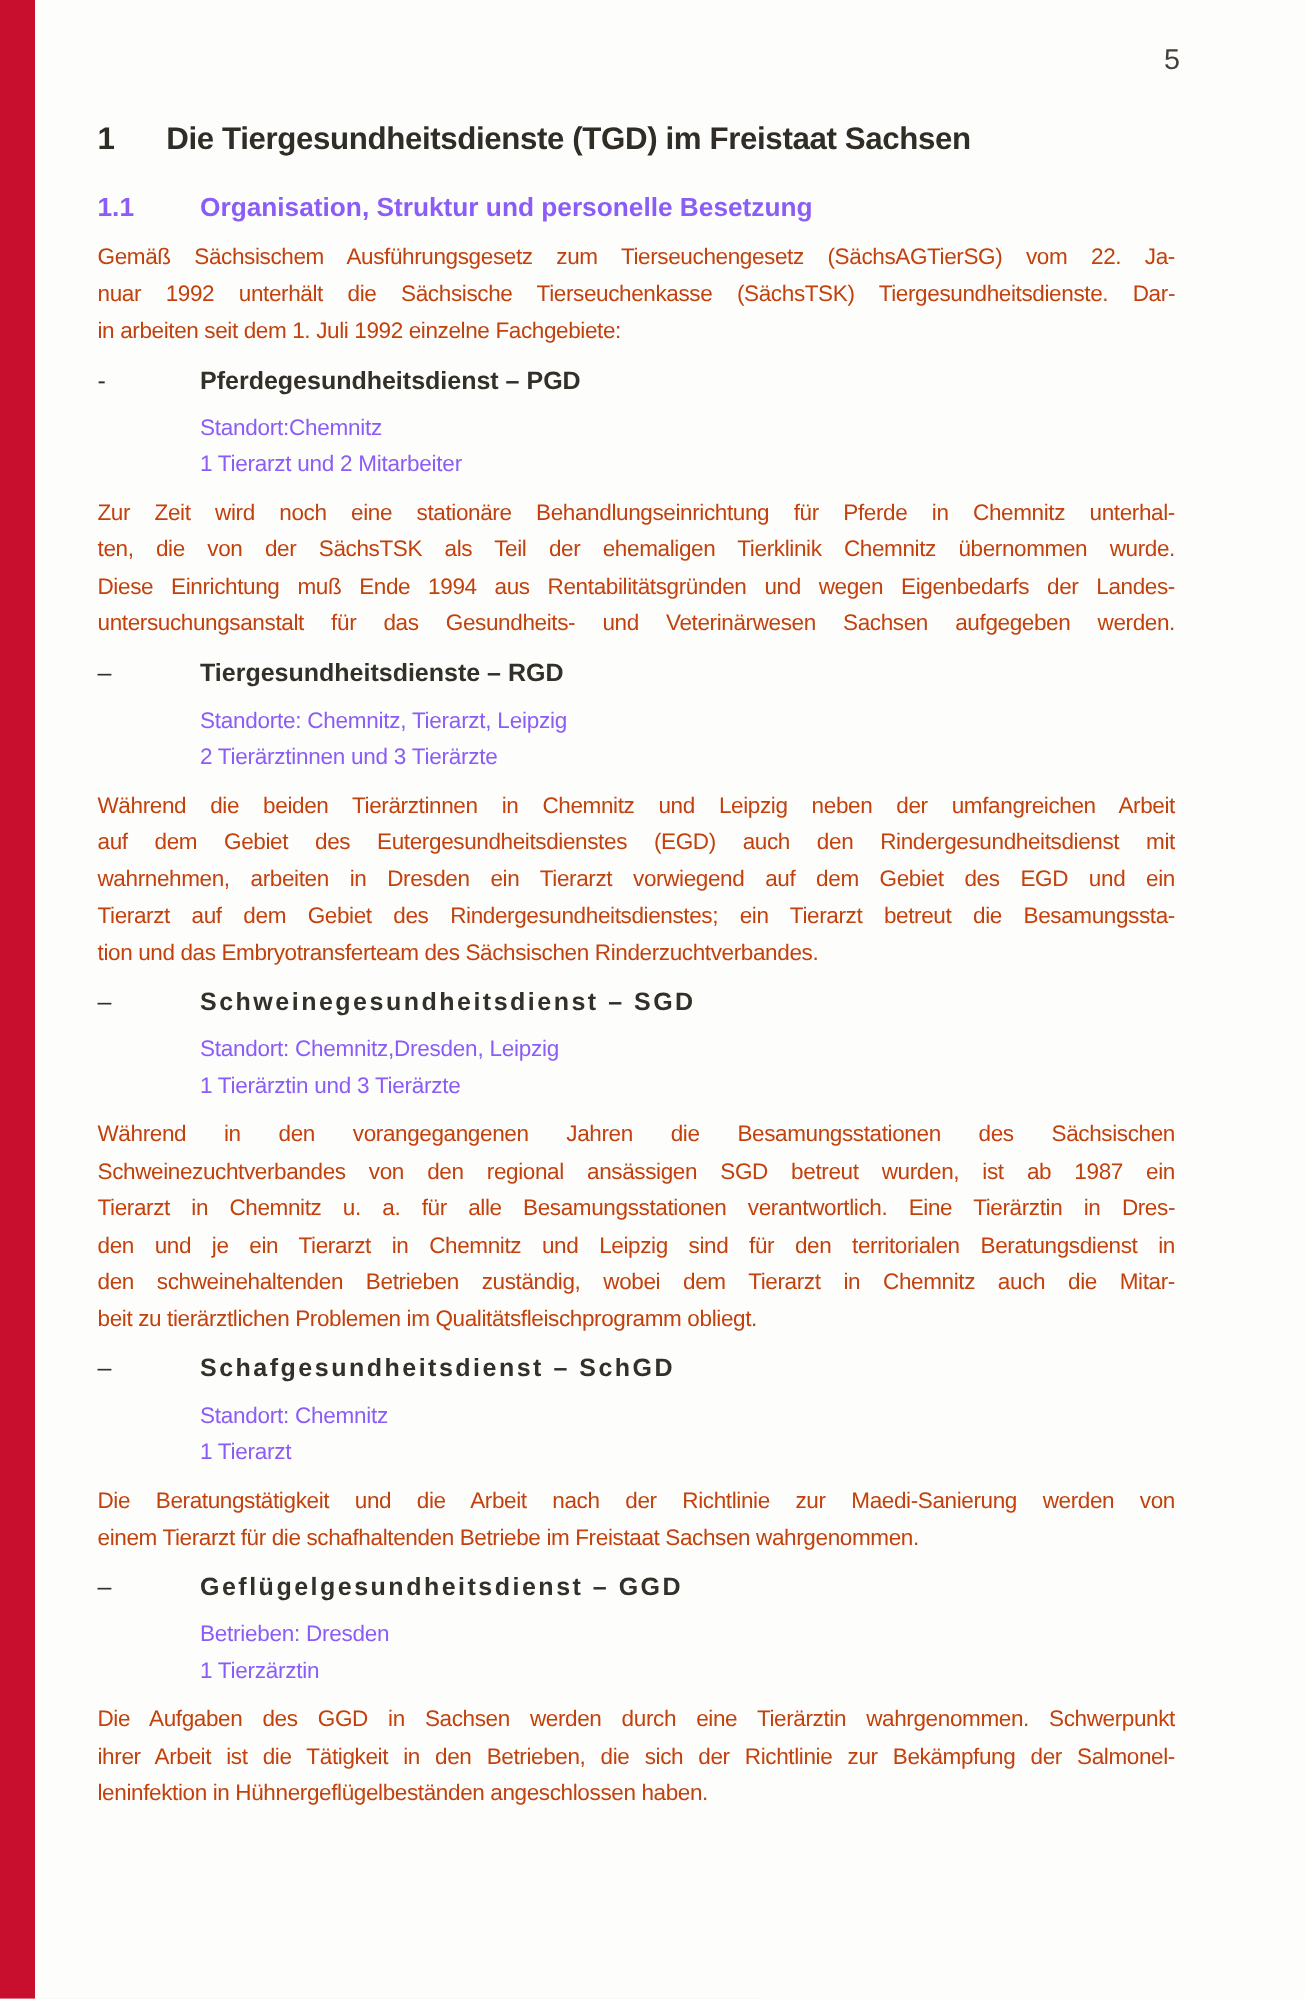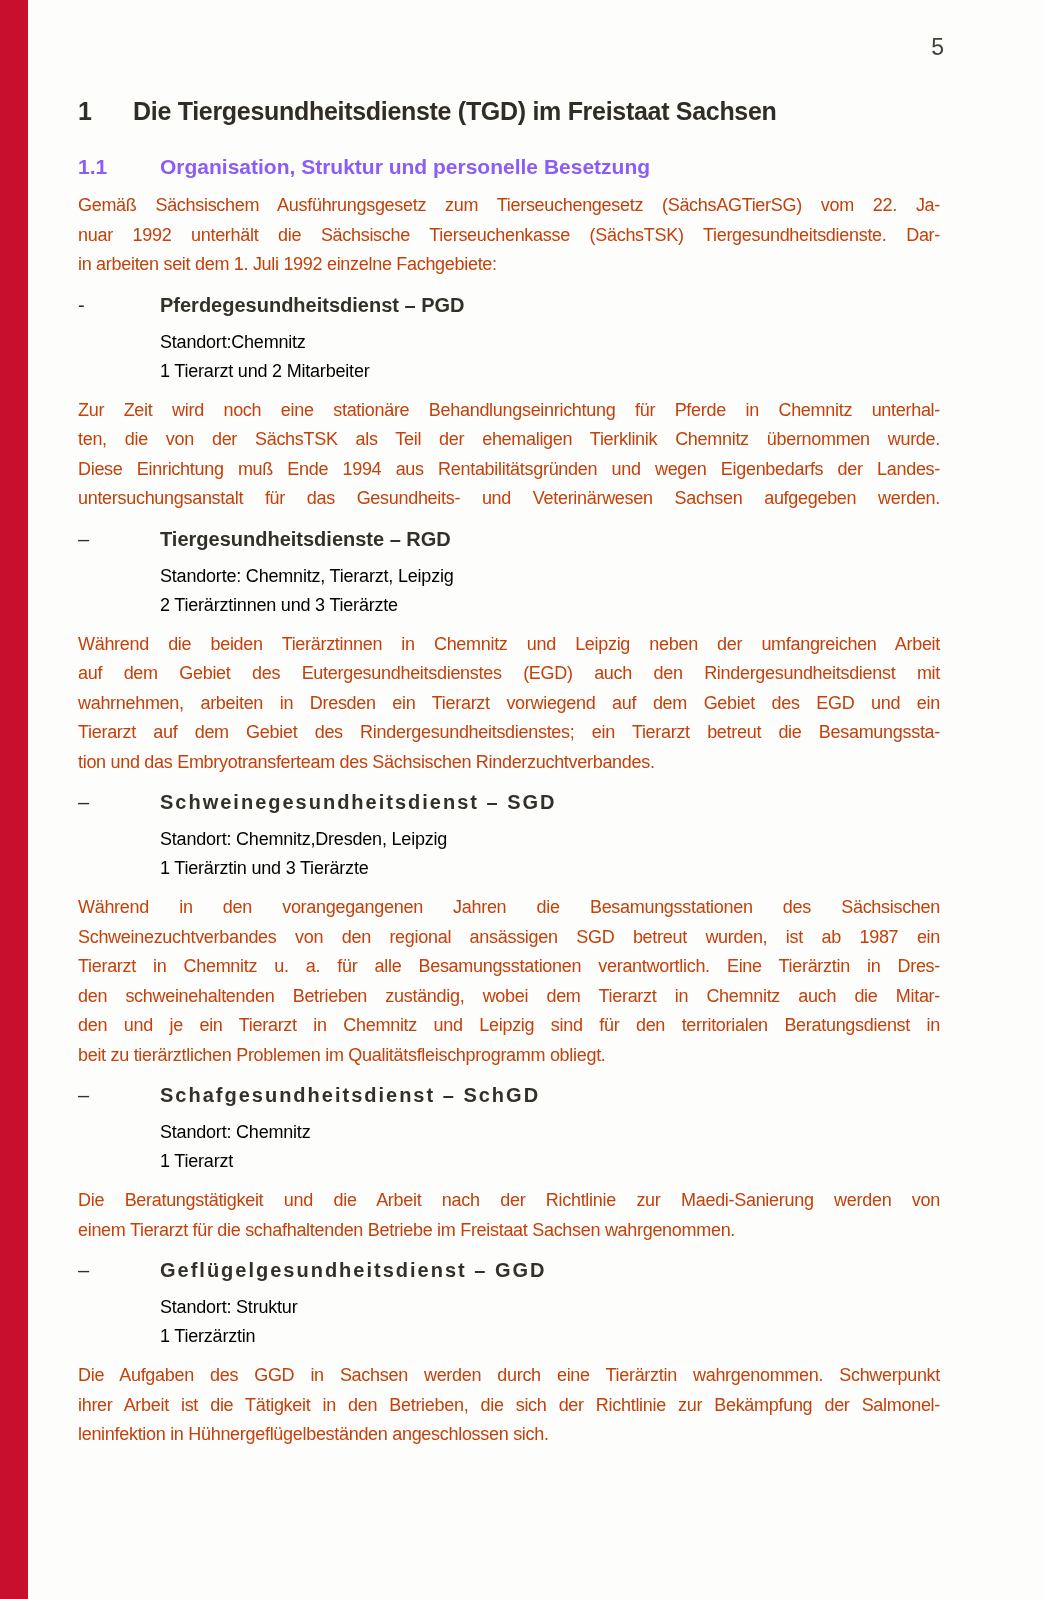--- a/index.html
+++ b/index.html
@@ -56,21 +56,21 @@
     display:flex; margin-top:10px;
     font-size:20px; font-weight:bold;
     line-height:30px; color:#33302a;
   }
   .svc-title .marker { width:82px; flex:0 0 82px; font-weight:normal; }
   .spaced .svc-name { letter-spacing:2px; }
   .details {
     margin:8px 0 0 82px;
     font-size:18px; line-height:29px;
     letter-spacing:-0.2px;
-    color:#000000;
+    color:#8b5cf6;
   }
 </style>
 </head>
 <body>
 
 <div class="page">
   <div class="red-bar"></div>
   <div class="page-number">5</div>
 
   <div class="content">
@@ -132,22 +132,22 @@
         <span class="svc-name">Schweinegesundheitsdienst – SGD</span>
       </div>
       <div class="details">
         <div class="line">Standort: Chemnitz,Dresden, Leipzig</div>
         <div class="line">1 Tierärztin und 3 Tierärzte</div>
       </div>
       <div class="para">
         <div class="line jl">Während in den vorangegangenen Jahren die Besamungsstationen des Sächsischen</div>
         <div class="line jl">Schweinezuchtverbandes von den regional ansässigen SGD betreut wurden, ist ab 1987 ein</div>
         <div class="line jl">Tierarzt in Chemnitz u. a. für alle Besamungsstationen verantwortlich. Eine Tierärztin in Dres-</div>
+        <div class="line jl">den und je ein Tierarzt in Chemnitz und Leipzig sind für den territorialen Beratungsdienst in</div>
         <div class="line jl">den schweinehaltenden Betrieben zuständig, wobei dem Tierarzt in Chemnitz auch die Mitar-</div>
-        <div class="line jl">den und je ein Tierarzt in Chemnitz und Leipzig sind für den territorialen Beratungsdienst in</div>
         <div class="line">beit zu tierärztlichen Problemen im Qualitätsfleischprogramm obliegt.</div>
       </div>
     </section>
 
     <section class="spaced">
       <div class="svc-title">
         <span class="marker">–</span>
         <span class="svc-name">Schafgesundheitsdienst – SchGD</span>
       </div>
       <div class="details">
@@ -159,24 +159,24 @@
         <div class="line">einem Tierarzt für die schafhaltenden Betriebe im Freistaat Sachsen wahrgenommen.</div>
       </div>
     </section>
 
     <section class="spaced">
       <div class="svc-title">
         <span class="marker">–</span>
         <span class="svc-name">Geflügelgesundheitsdienst – GGD</span>
       </div>
       <div class="details">
-        <div class="line">Standort: Struktur</div>
+        <div class="line">Betrieben: Dresden</div>
         <div class="line">1 Tierzärztin</div>
       </div>
       <div class="para">
         <div class="line jl">Die Aufgaben des GGD in Sachsen werden durch eine Tierärztin wahrgenommen. Schwerpunkt</div>
         <div class="line jl">ihrer Arbeit ist die Tätigkeit in den Betrieben, die sich der Richtlinie zur Bekämpfung der Salmonel-</div>
-        <div class="line">leninfektion in Hühnergeflügelbeständen angeschlossen sich.</div>
+        <div class="line">leninfektion in Hühnergeflügelbeständen angeschlossen haben.</div>
       </div>
     </section>
 
   </div>
 </div>
 
 </body></html>

